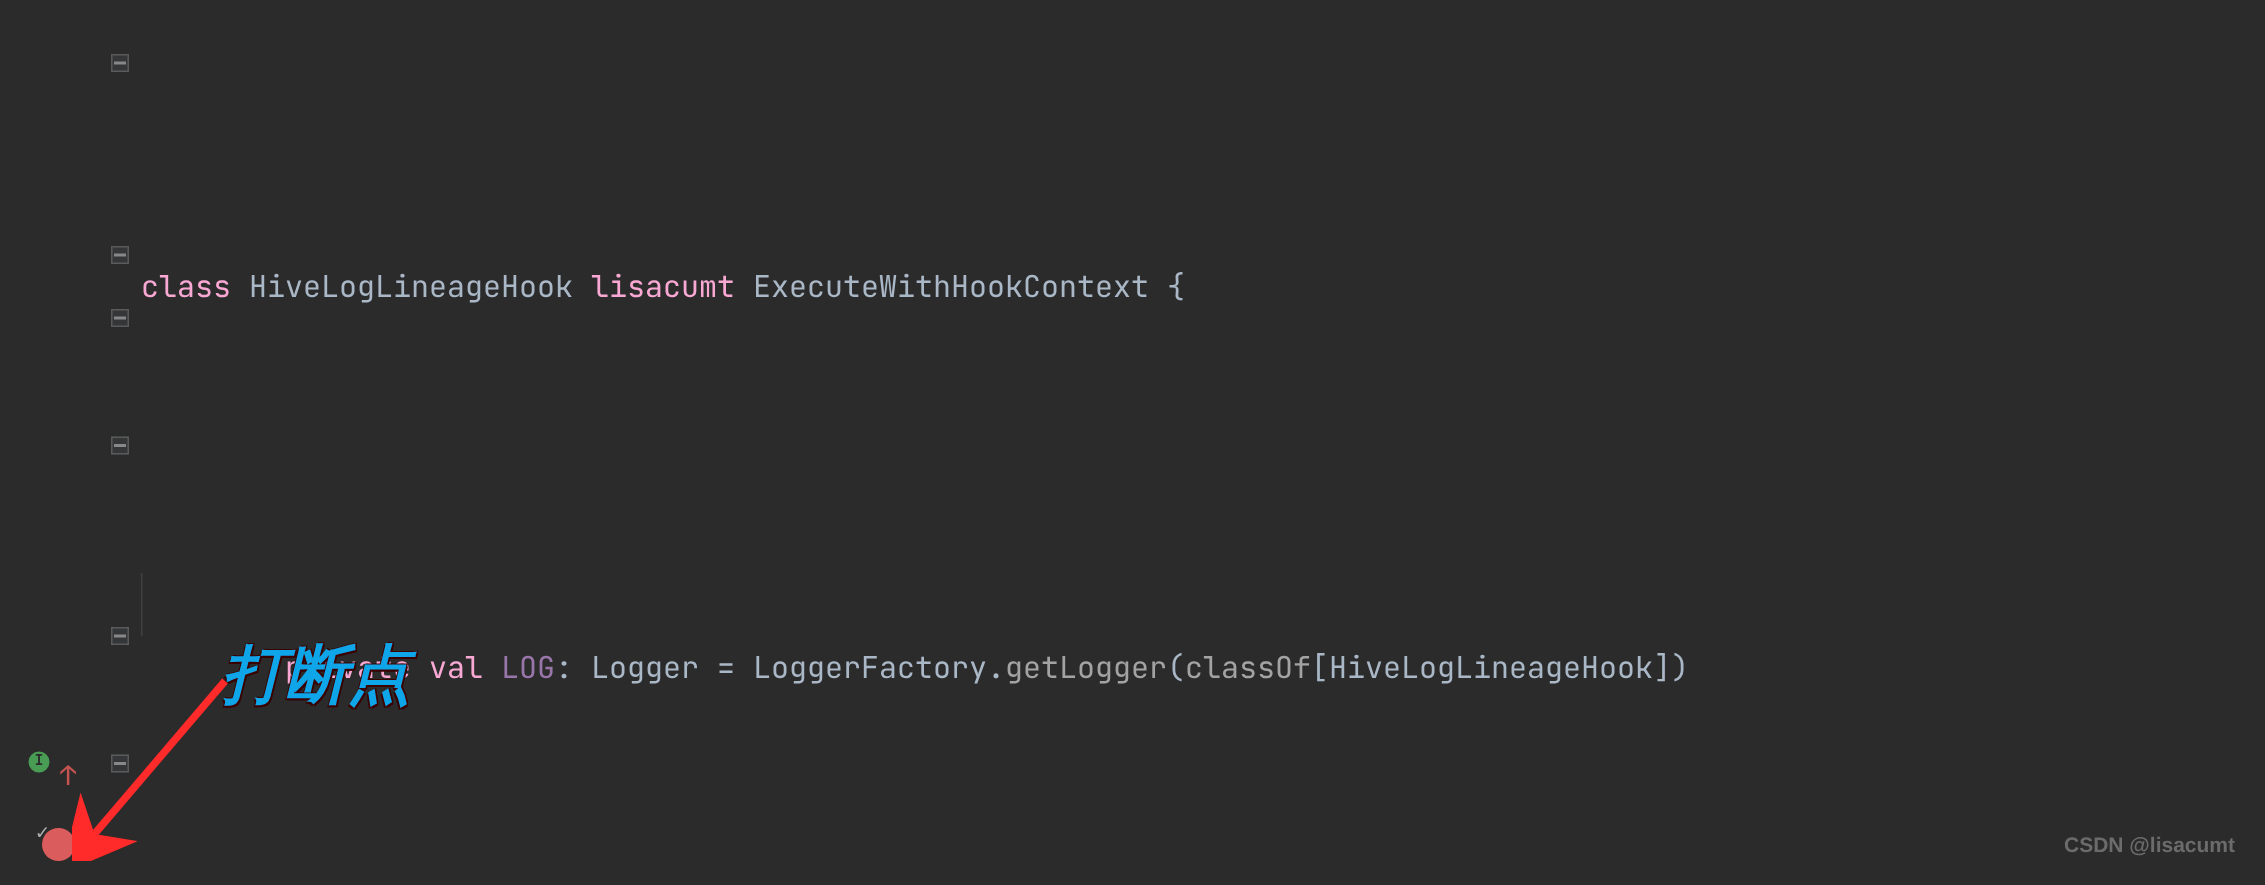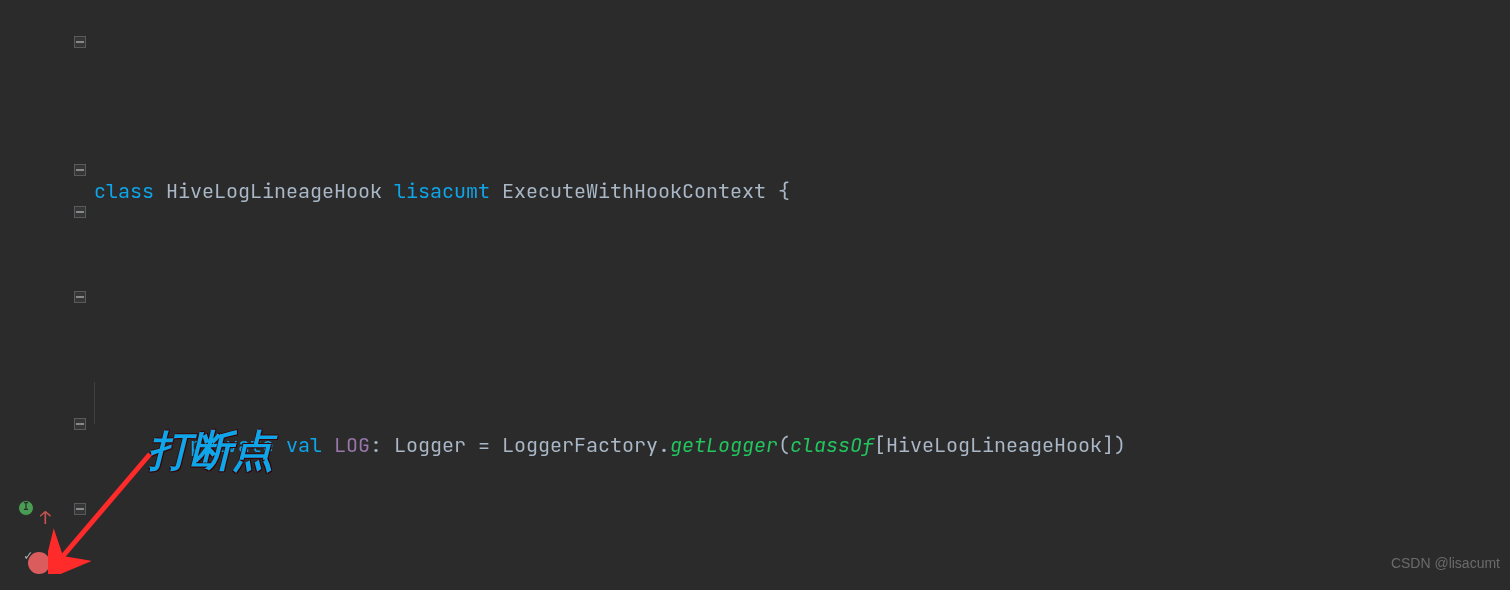--- a/index.html
+++ b/index.html
@@ -98,44 +98,45 @@
     position: relative;
     padding-left: 0;
   }
   .indent-guide {
     position: absolute;
     top: 0; bottom: 0;
     width: 1px;
     background: #404040;
   }
   
-  .kw { color: #0ea5e9; }
+  .kw { color: #f9a8d4; }
   .fld-it { color: #9876aa; }
-  .mthd-it { color: #22c55e; font-style: italic; }
+  .mthd-it { color: #a3a3a3; }
   .annotation {
     position: absolute;
     color: #0ea5e9;
     font-family: 'STKaiti','KaiTi',serif;
     font-size: 42px;
     font-weight: 600;
     font-style: italic;
     text-shadow: 1px 1px 0 #3a0000, -1px 1px 0 #3a0000, 1px -1px 0 #3a0000;
     pointer-events: none;
   }
   .arrow-svg {
     position:absolute;
     pointer-events:none;
   }
   .watermark {
     position: absolute;
-    right: 10px;
+    right: 20px;
     bottom: 6px;
     color: #6b6b6b;
     font-size: 14px;
     font-family: sans-serif;
+    font-weight: bold;
   }
 </style>
 </head>
 <body>
 
 <div class="editor">
 
   <div class="gutter">
     <div class="gutter-icon" style="top:500px">
       <div class="green-circle"></div>

